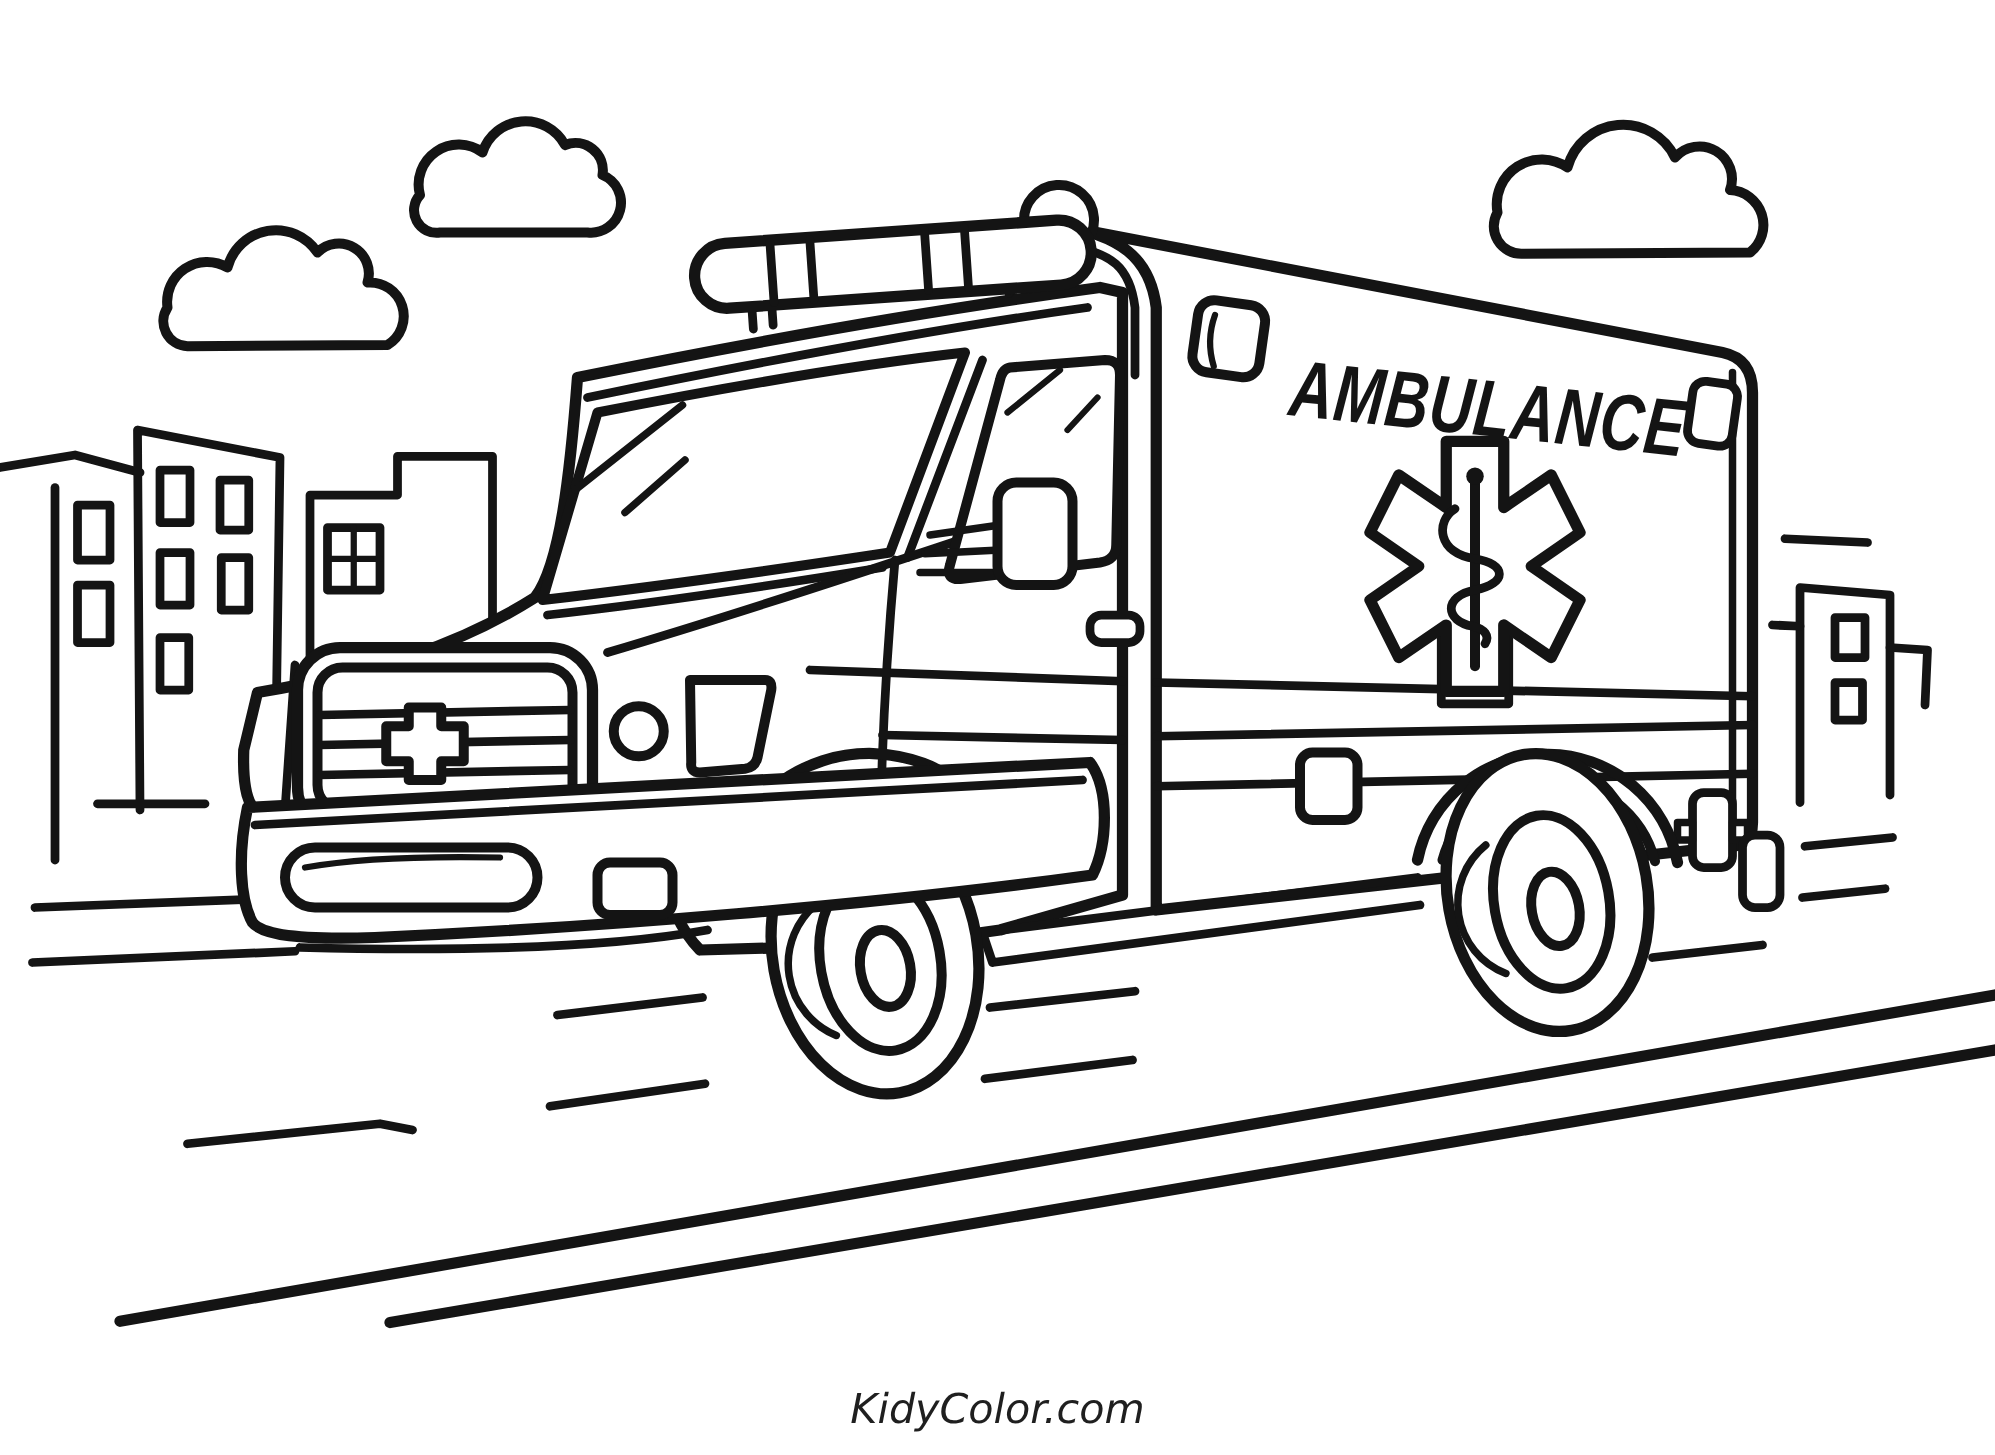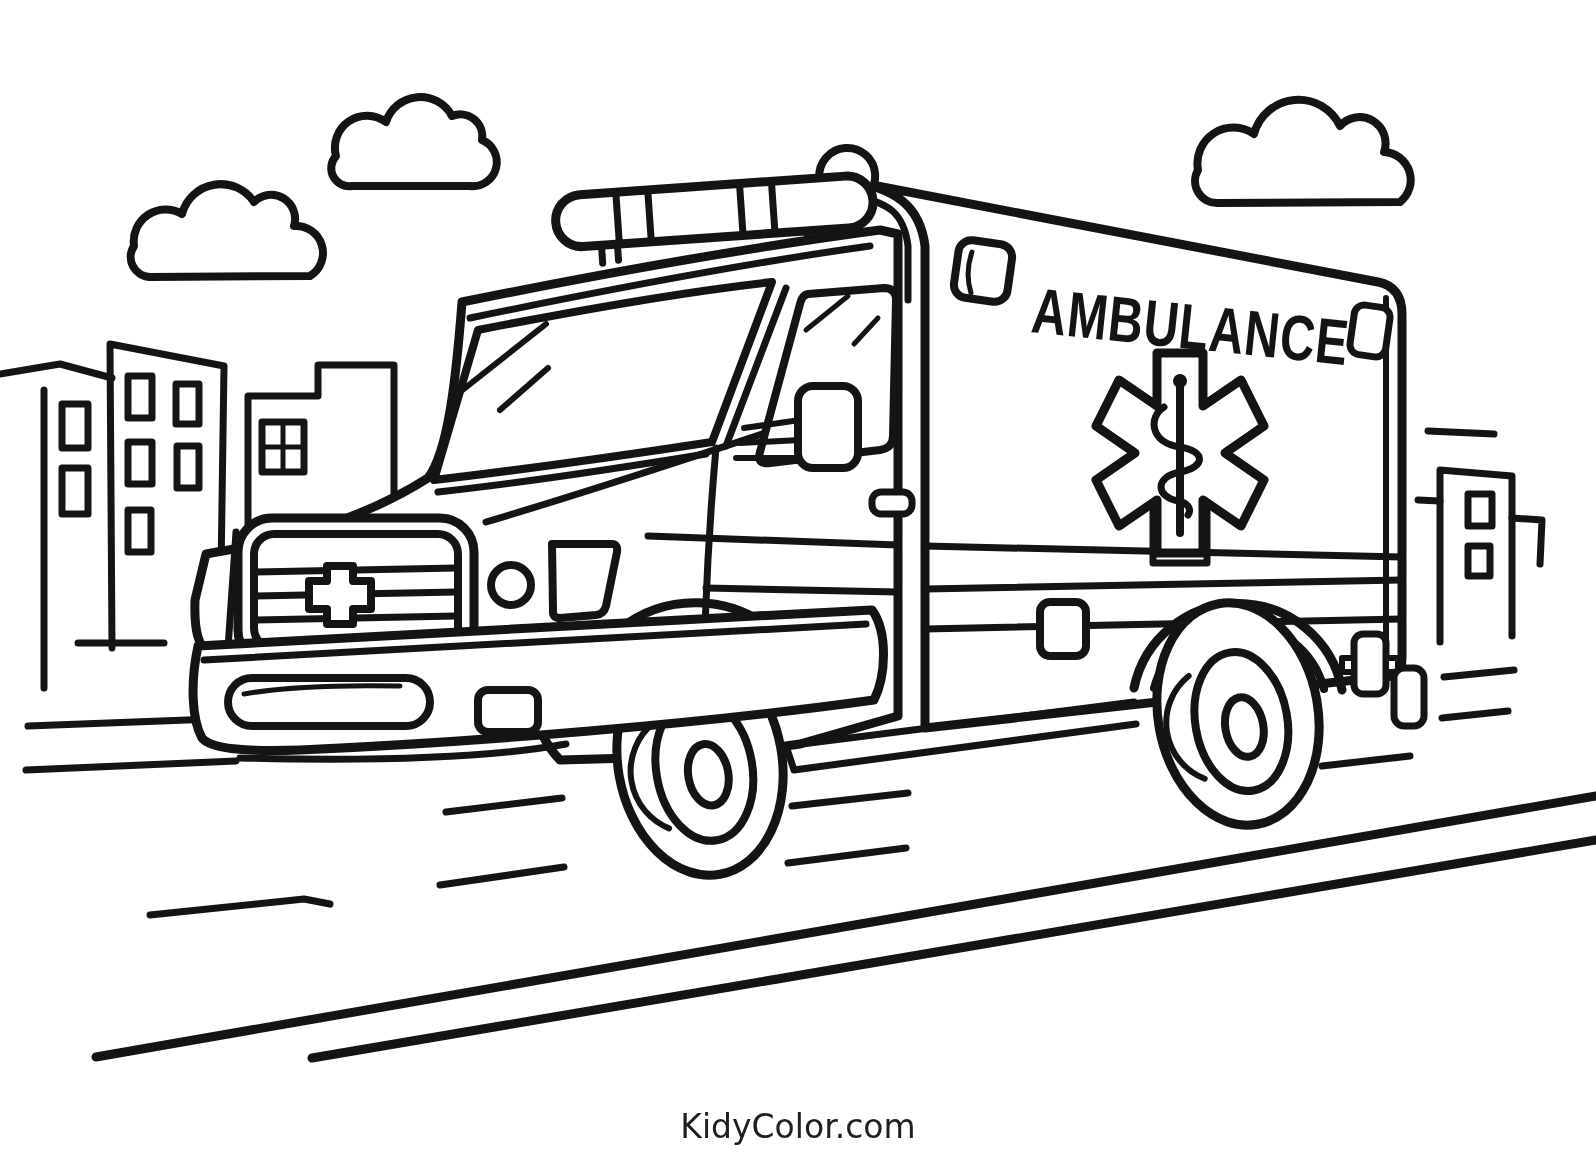--- a/index.html
+++ b/index.html
@@ -1,17 +1,17 @@
 <!DOCTYPE html>
 <html><head>
 <meta charset="utf-8">
 <style>
   html,body{margin:0;padding:0;background:#ffffff;}
   .page{position:relative;width:1596px;height:1164px;background:#ffffff;overflow:hidden;
-        font-family:"DejaVu Sans", sans-serif;}
+        font-family:"DejaVu Sans", sans-serif;font-style:italic;}
   svg{display:block;position:absolute;left:0;top:0;}
   .ln{fill:none;stroke:#141414;stroke-width:8;stroke-linecap:round;stroke-linejoin:round;}
   .fillw{fill:#ffffff;}
   .thin{stroke-width:6;}
   .t7{stroke-width:7;}
   .t9{stroke-width:9;}
   .t5{stroke-width:5;}
   .solid{fill:#141414;stroke:none;}
   text.amb{font-family:"Liberation Sans", sans-serif;font-weight:bold;fill:#141414;}
   text.wm{font-family:"DejaVu Sans", sans-serif;fill:#1f1f1f;}

